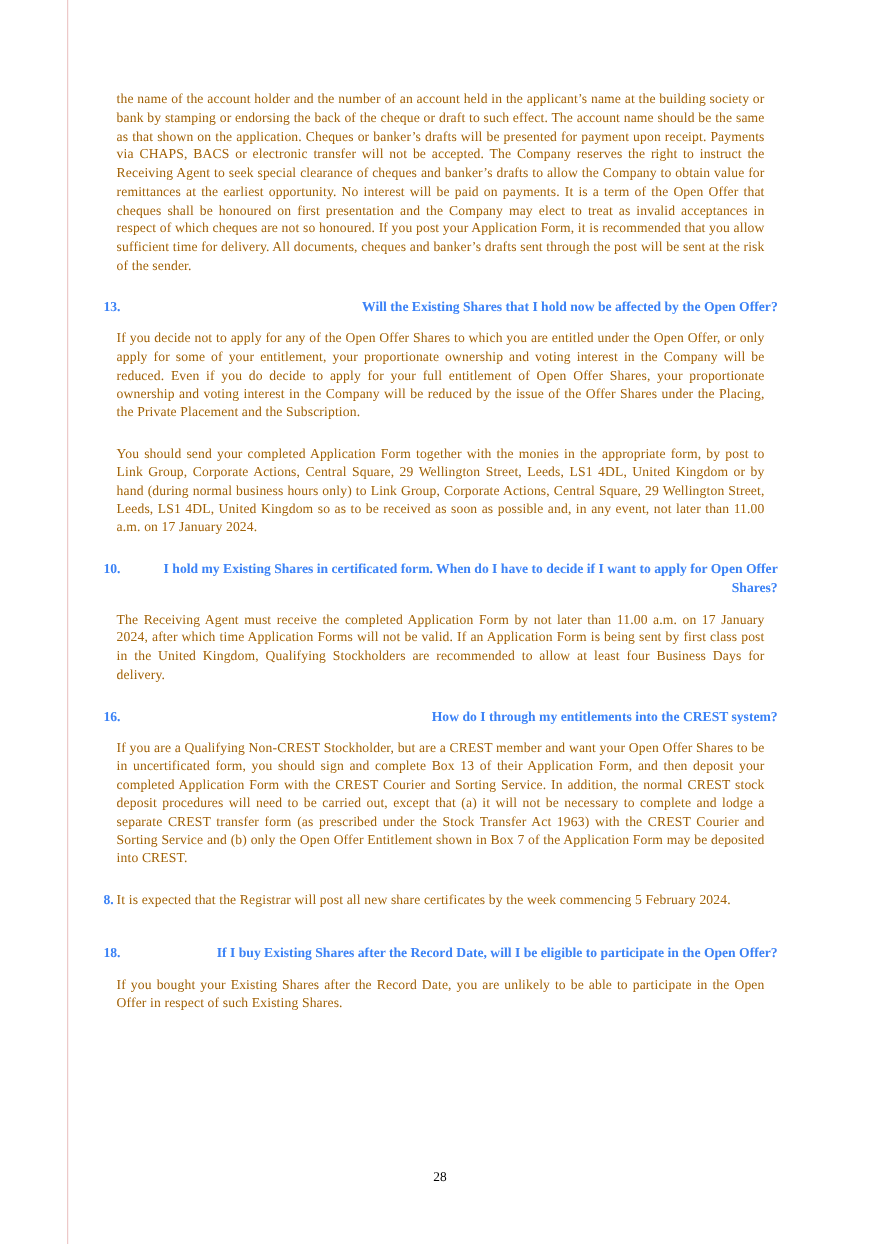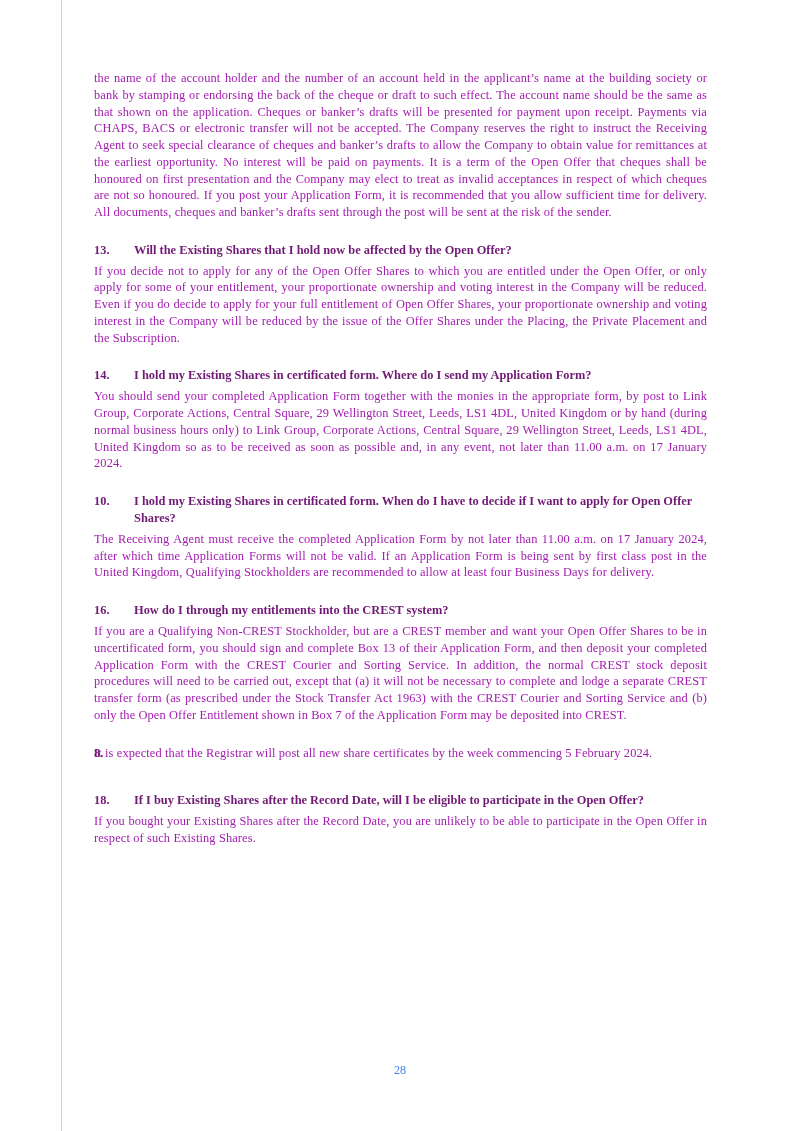--- a/index.html
+++ b/index.html
@@ -31,65 +31,65 @@
     background: #e8b9b9;
     opacity: 0.85;
   }
   .content {
     position: absolute;
     left: 94px;
     top: 70px;
     width: 613px;
   }
   p.body-text {
-    margin: 0;
+    margin: 12px;
     font-size: 12.4px;
     line-height: 16.75px;
     text-align: justify;
     text-justify: inter-word;
     letter-spacing: 0.01em;
-    color: #a21caf;
+    color: #a16207;
   }
   .qa-block {
     margin-top: 21px;
   }
   .qa-block:first-child {
     margin-top: 0;
   }
   .qa-block.extra-gap {
     margin-top: 31px;
   }
   .q-heading {
     display: block;
     position: relative;
     padding-left: 40px;
     font-weight: bold;
     font-size: 12.4px;
     line-height: 16.9px;
-    color: #701a75;
+    color: #3b82f6;
     margin: 0 0 4px 0;
-    text-align: left;
+    text-align: right;
   }
   .q-num {
     position: absolute;
     left: 0;
     top: 0;
     font-weight: bold;
   }
   .answer {
     margin-top: 3px;
   }
   .page-number {
     position: absolute;
     left: 0;
     right: 0;
     top: 1063px;
     text-align: center;
     font-size: 12.2px;
-    color: #3b82f6;
+    color: #000000;
     font-family: "Liberation Serif", "DejaVu Serif", serif;
   }
 </style>
 </head>
 <body>
 
 <div class="page">
 
   <div class="edge-rule"></div>
 
@@ -99,24 +99,20 @@
 
     <div class="qa-block">
       <div class="q-heading">
         <span class="q-num">13.</span>
         <span>Will the Existing Shares that I hold now be affected by the Open Offer?</span>
       </div>
       <p class="body-text answer">If you decide not to apply for any of the Open Offer Shares to which you are entitled under the Open Offer, or only apply for some of your entitlement, your proportionate ownership and voting interest in the Company will be reduced. Even if you do decide to apply for your full entitlement of Open Offer Shares, your proportionate ownership and voting interest in the Company will be reduced by the issue of the Offer Shares under the Placing, the Private Placement and the Subscription.</p>
     </div>
 
     <div class="qa-block">
-      <div class="q-heading">
-        <span class="q-num">14.</span>
-        <span>I hold my Existing Shares in certificated form. Where do I send my Application Form?</span>
-      </div>
       <p class="body-text answer">You should send your completed Application Form together with the monies in the appropriate form, by post to Link Group, Corporate Actions, Central Square, 29 Wellington Street, Leeds, LS1 4DL, United Kingdom or by hand (during normal business hours only) to Link Group, Corporate Actions, Central Square, 29 Wellington Street, Leeds, LS1 4DL, United Kingdom so as to be received as soon as possible and, in any event, not later than 11.00 a.m. on 17 January 2024.</p>
     </div>
 
     <div class="qa-block">
       <div class="q-heading">
         <span class="q-num">10.</span>
         <span>I hold my Existing Shares in certificated form. When do I have to decide if I want to apply for Open Offer Shares?</span>
       </div>
       <p class="body-text answer">The Receiving Agent must receive the completed Application Form by not later than 11.00 a.m. on 17 January 2024, after which time Application Forms will not be valid. If an Application Form is being sent by first class post in the United Kingdom, Qualifying Stockholders are recommended to allow at least four Business Days for delivery.</p>
     </div>

